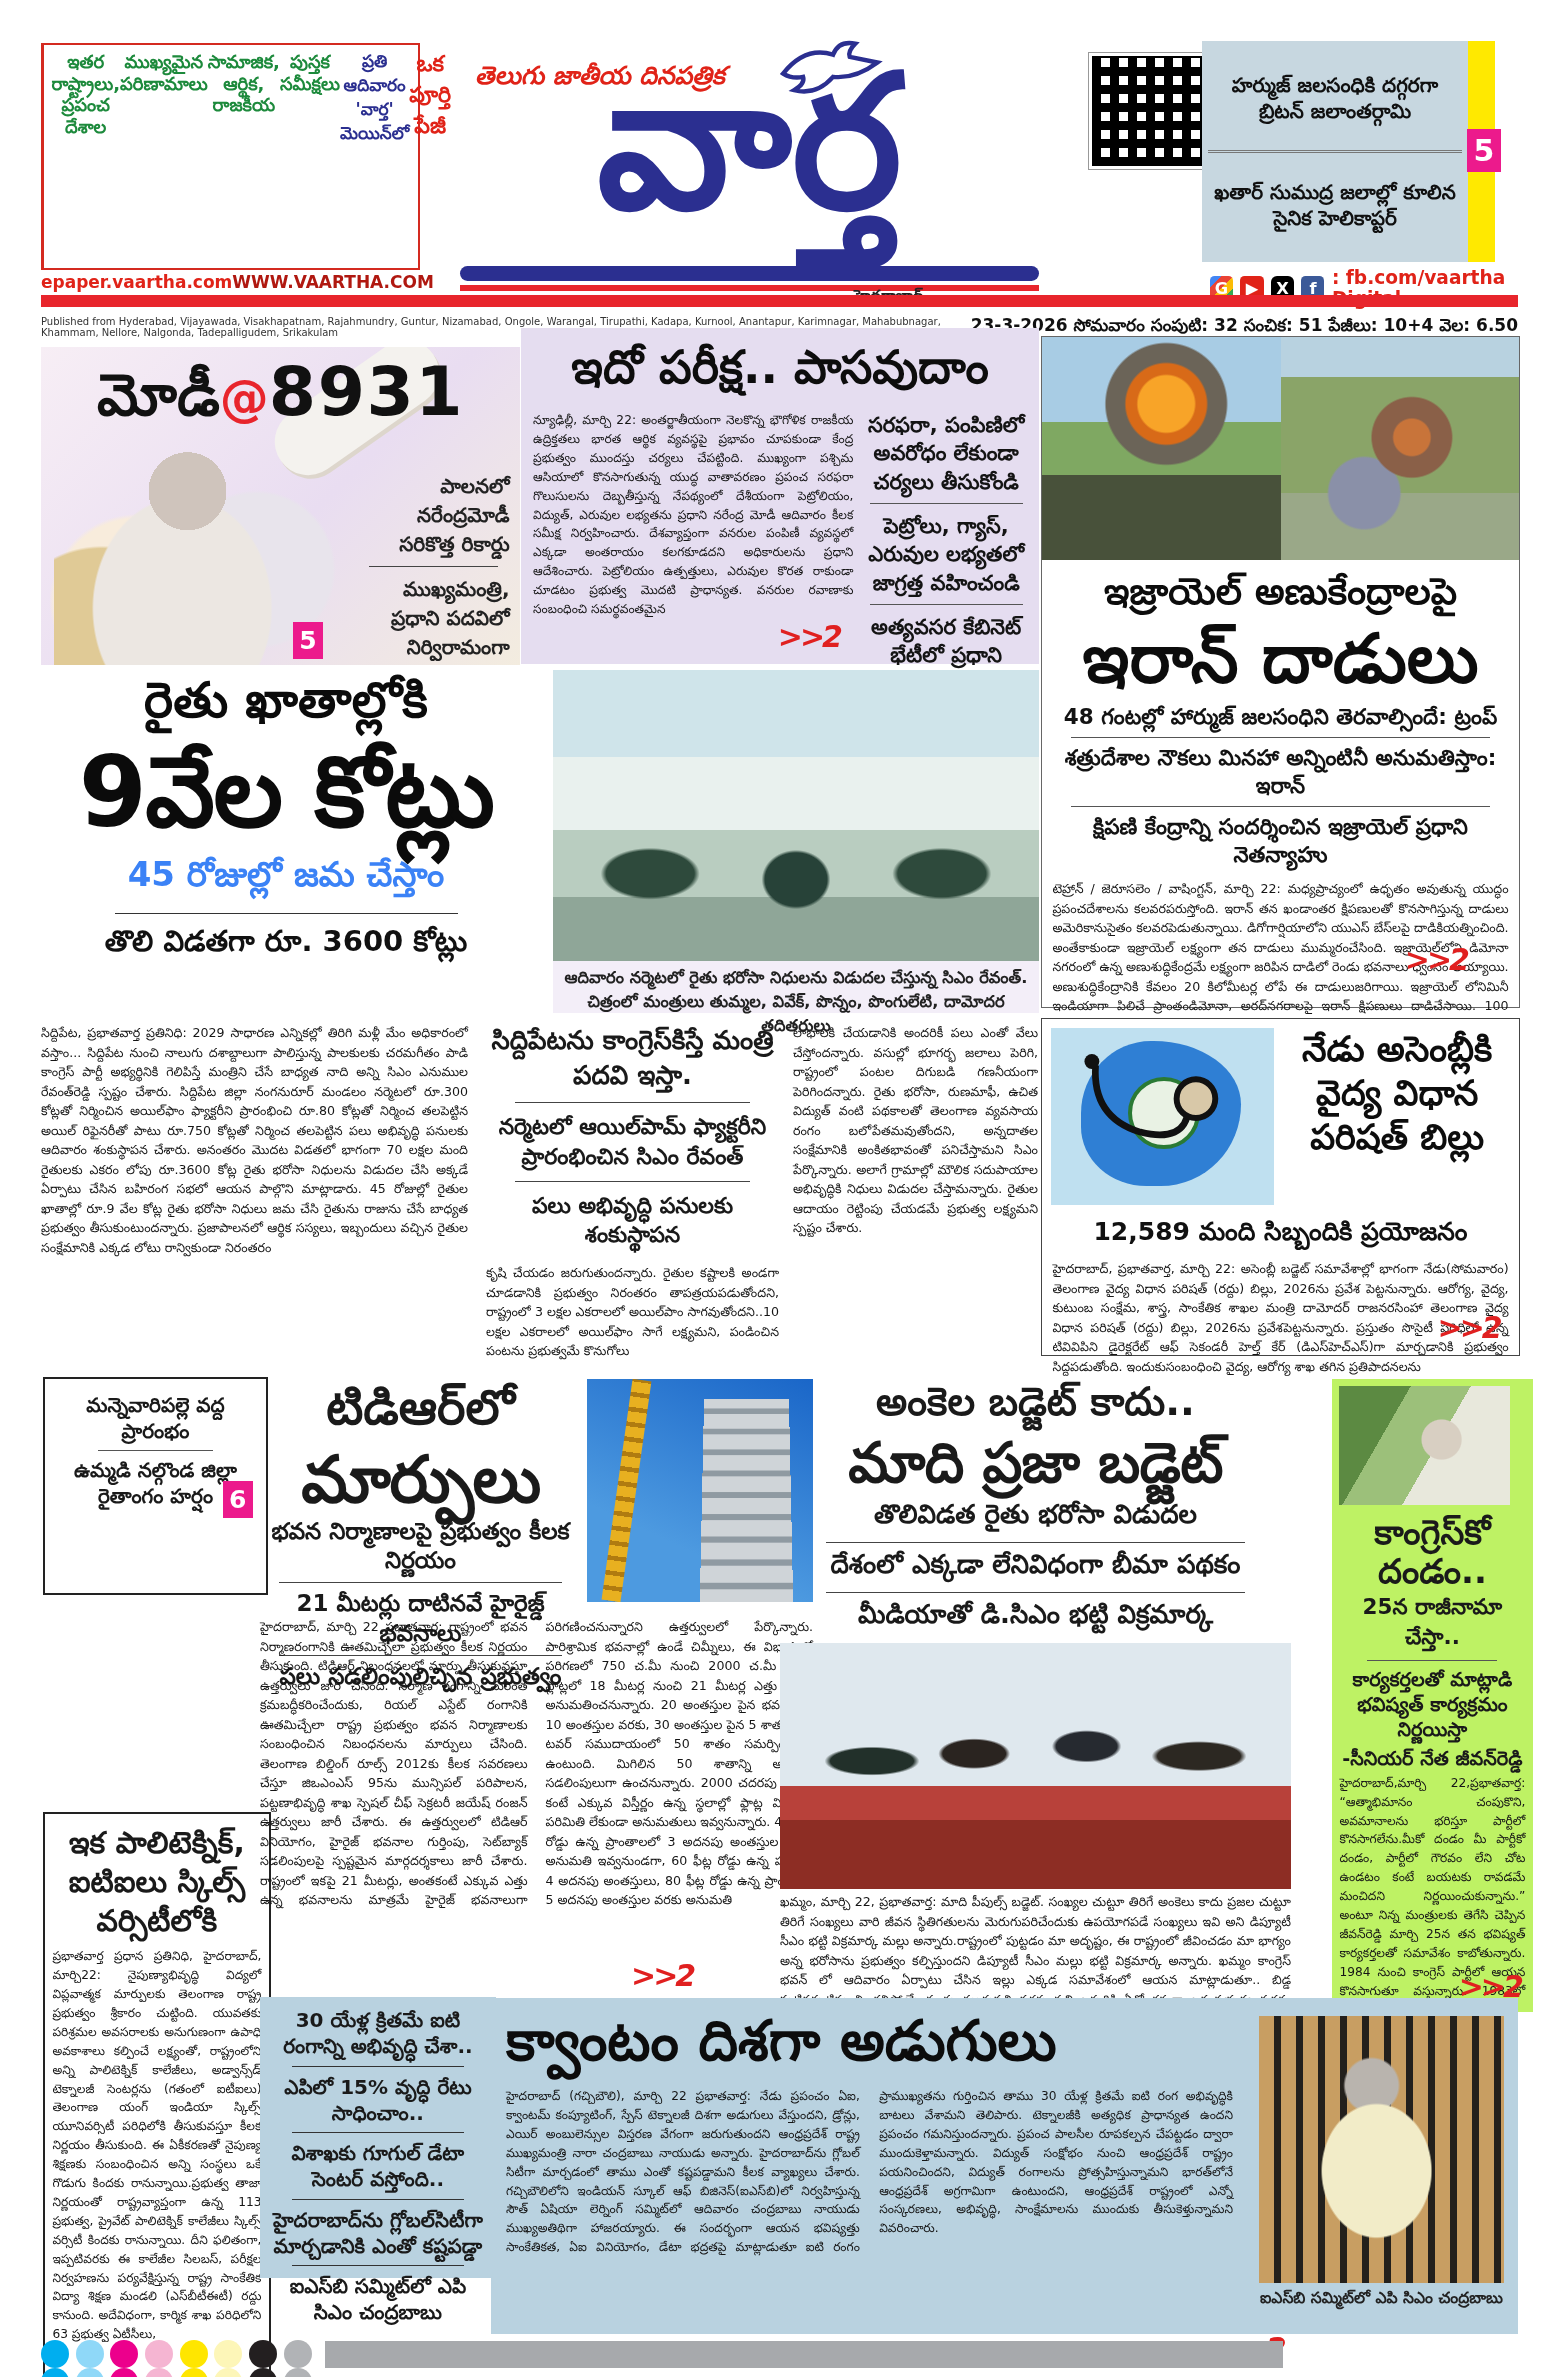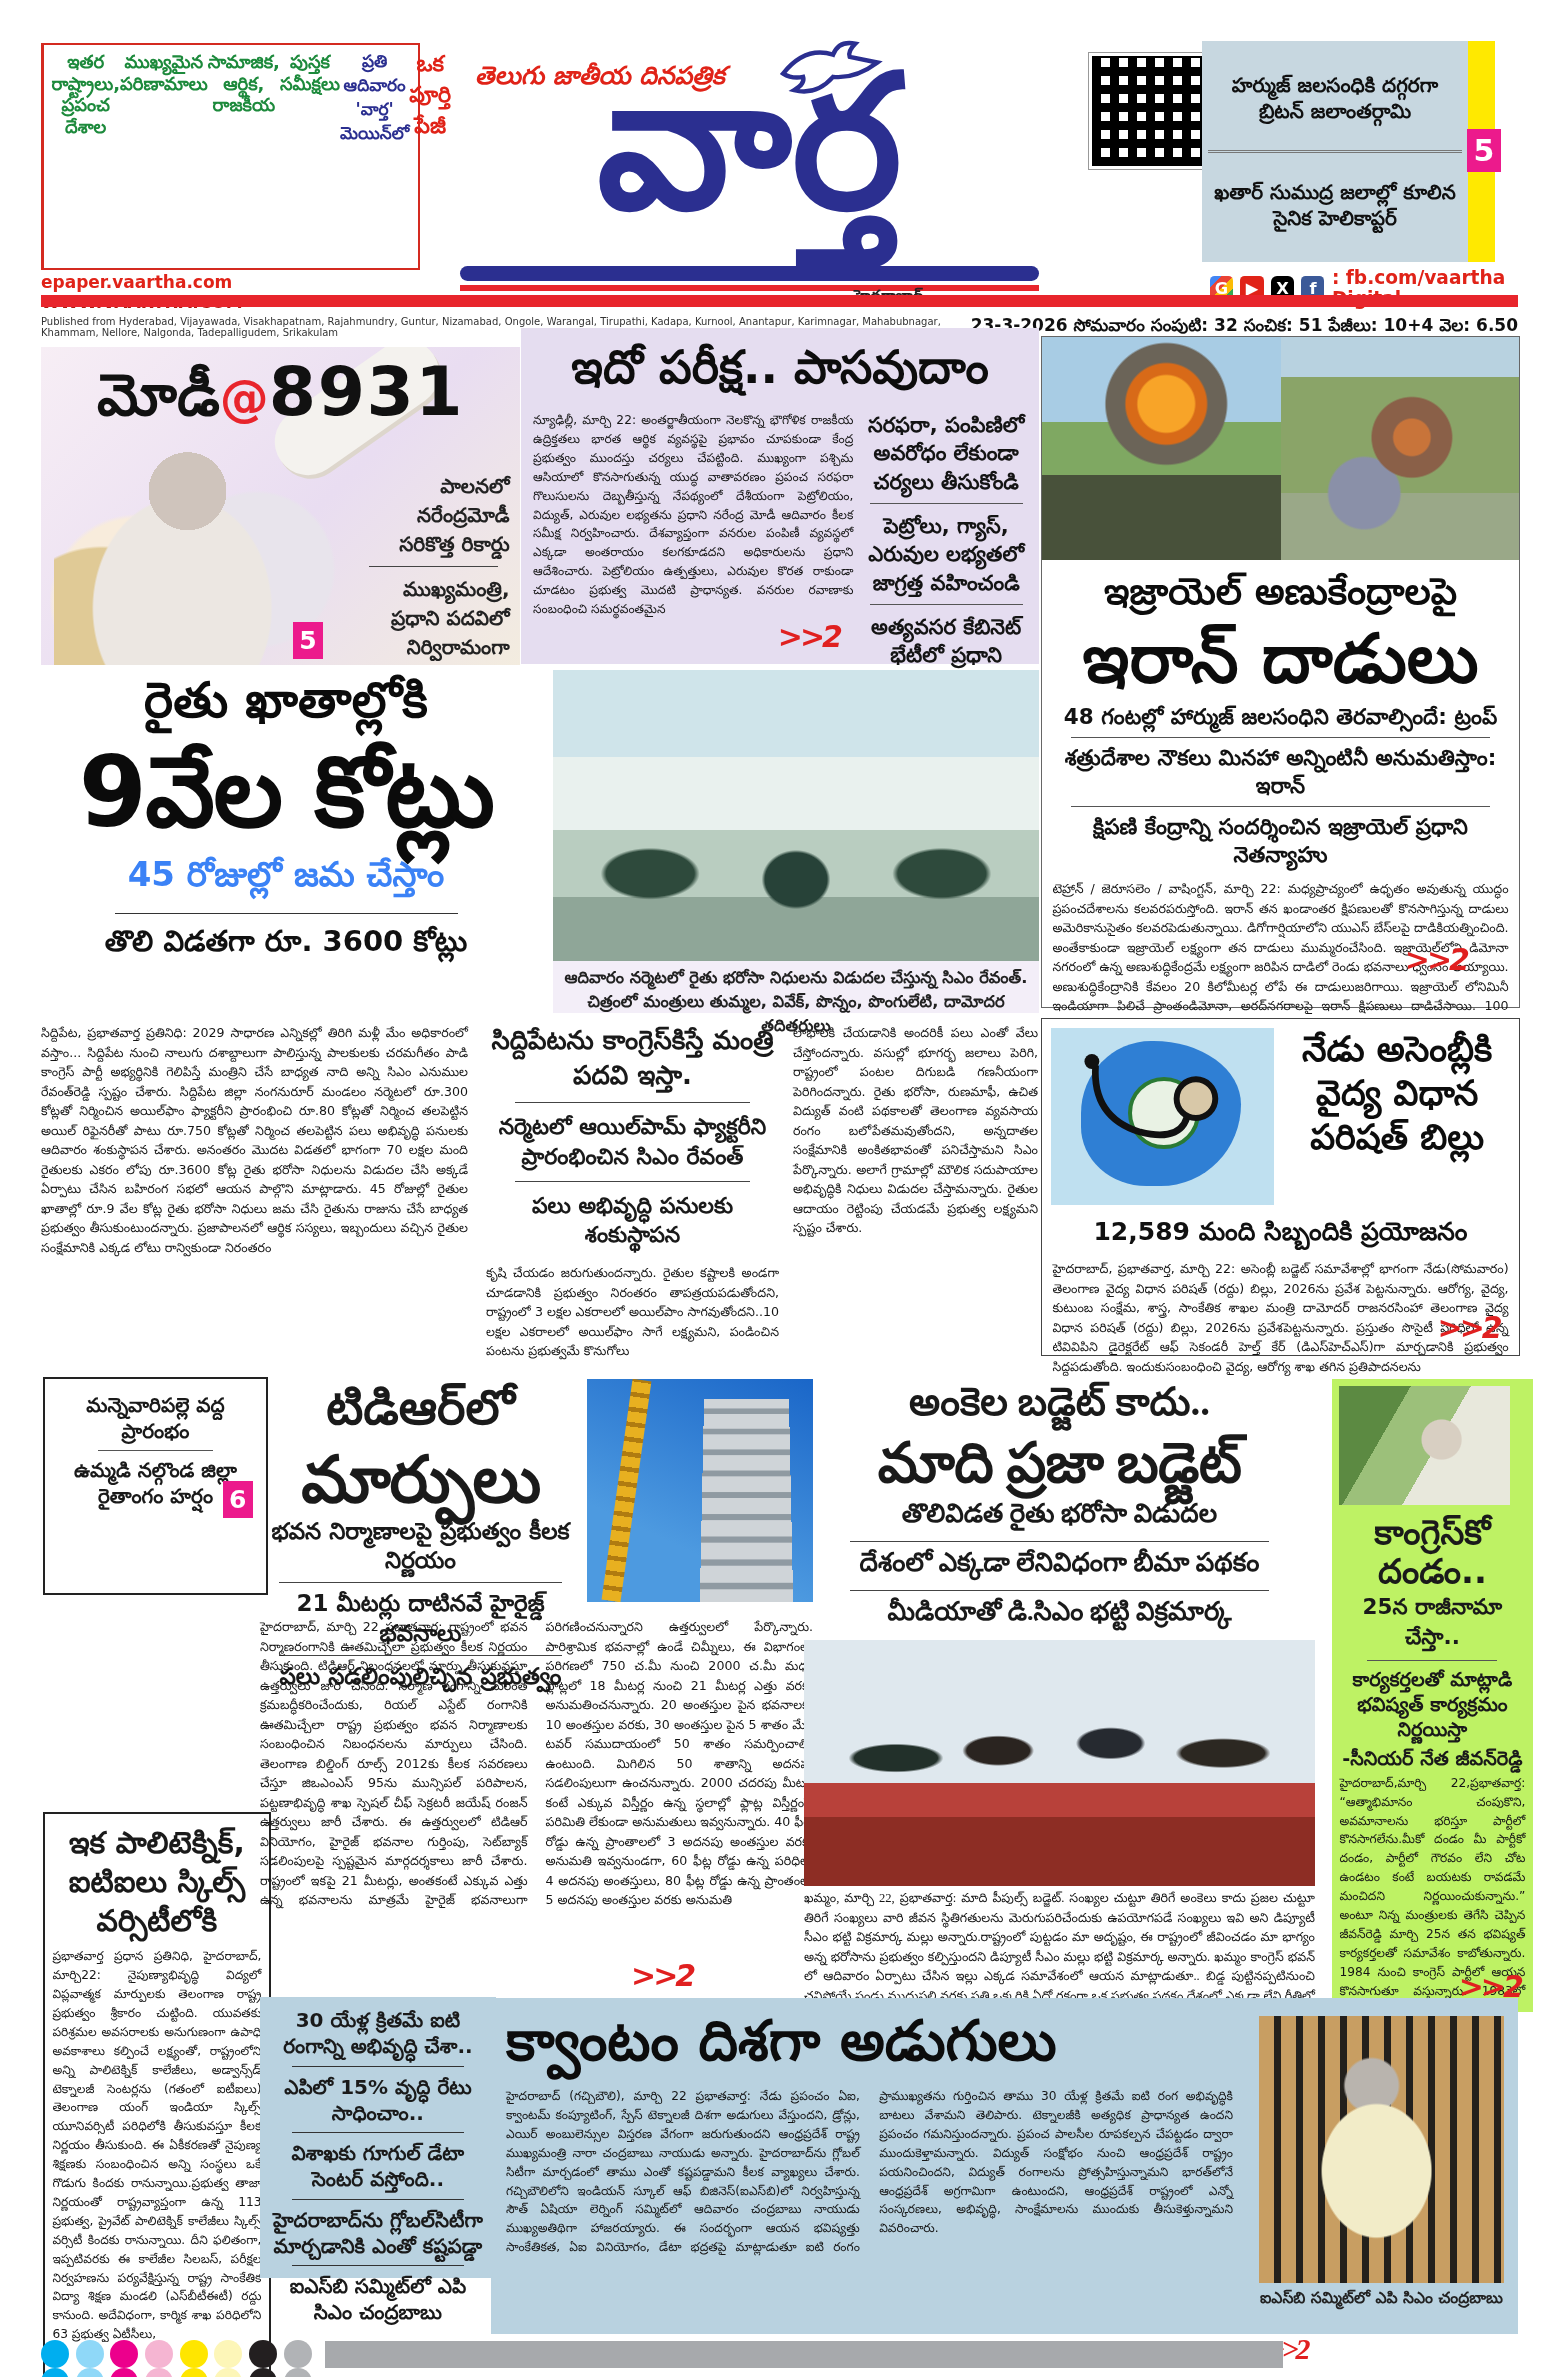--- a/index.html
+++ b/index.html
@@ -14,21 +14,21 @@
   
   .adbox{left:41px;top:43px;width:375px;height:223px;border:2.2px solid #d42a20;display:flex;background:#fff;}
   .adbox .strip{width:104px;background:#efe7cf;position:relative;border-right:1.5px solid #d42a20;overflow:hidden;}
   .adbox .vlogo{position:absolute;left:6px;top:7.4px;width:52px;height:208px;color:#e02318;font-weight:900;font-size:42px;writing-mode:vertical-rl;text-orientation:mixed;line-height:1;}
   .adbox .vside{position:absolute;left:64px;top:4.5px;width:30px;height:208px;color:#2b2f90;font-weight:bold;font-size:15px;writing-mode:vertical-rl;}
   .adbox .lines{flex:1;display:flex;flex-direction:row;justify-content:space-evenly;padding:6px 7.4px;}
   .adline-g{color:#1d8a3c;font-weight:bold;font-size:18px;text-align:center;line-height:1.2;}
   .adline-b{color:#2b2f90;font-weight:bold;font-size:17px;text-align:center;}
   .adline-r{color:#e02318;font-weight:900;font-size:22px;text-align:center;}
   .adsep{width:60%;margin:0 auto;border-top:1.5px solid #caa6c8;}
-  .urls{left:41px;top:272px;width:375px;display:flex;justify-content:space-between;font-weight:bold;font-size:17px;color:#e02318;flex-direction:column;}
+  .urls{left:41px;top:272px;width:375px;display:flex;justify-content:space-between;font-weight:bold;font-size:17px;color:#e02318;}
   .tagline{left:475px;top:61px;font-size:25px;font-weight:bold;color:#e02318;font-style:italic;}
   .vlogo-main{left:445px;top:45px;width:609px;height:223px;color:#2b2f90;font-weight:900;font-size:186px;line-height:1.05;text-align:center;}
   .logo-underline{left:460px;top:266px;width:579px;height:15px;background:#2b2f90;border-radius:7.4px;}
   .logo-redline{left:460px;top:285px;width:579px;height:6px;background:#e8252c;}
   .qr{left:1089px;top:53px;width:110px;height:110px;border:3px solid #fff;outline:0.7px solid #999;
       background-image:repeating-linear-gradient(90deg,#000 0 9px,transparent 9px 18px),repeating-linear-gradient(0deg,#000 0 9px,#fff 9px 18px);}
   .city{left:854px;top:287px;font-size:15.6px;font-weight:bold;color:#222;}
   .tr-box{left:1202px;top:41px;width:293px;height:221px;background:#c7d7e0;display:flex;}
   .tr-main{flex:1;display:flex;flex-direction:column;justify-content:space-evenly;padding:7.4px 6px;position:relative;}
   .tr-h{font-size:20px;font-weight:bold;color:#101010;text-align:center;line-height:1.3;}
@@ -138,21 +138,21 @@
   .tdr-h2{font-size:65px;font-weight:900;line-height:1.0;letter-spacing:-1.5px;}
   .tdr-head{width:321px;text-align:center;}
   .tdr-photo{position:absolute;left:327px;top:0;width:226px;height:223px;background:linear-gradient(205deg,#1a66c8,#4d9ae0 70%);overflow:hidden;}
   .tdr-bldg{position:absolute;right:22px;top:15px;width:89px;height:208px;background:repeating-linear-gradient(0deg,#cfd4d8 0 16.3px,#8f9aa2 16.3px 22px);transform:perspective(223px) rotateX(6deg);}
   .tdr-crane{position:absolute;left:30px;top:0;width:19.3px;height:223px;background:repeating-linear-gradient(0deg,#e8b020 0 10.4px,#b07b10 10.4px 15px);transform:rotate(8deg);}
   .tdr-sub{font-size:23px;font-weight:bold;text-align:center;line-height:1.3;margin:4.5px 0;}
   .tdr-sep{border-top:1.5px solid #444;width:88%;margin:6px auto;}
   .tdr-body{position:absolute;left:0;top:238px;width:553px;height:416px;column-count:2;column-gap:18px;}
   .tdr-jump{position:absolute;left:371px;top:579px;}
   
-  .budget{left:804px;top:1379px;width:511px;height:991px;font-family:Liberation Serif, serif;}
+  .budget{left:780px;top:1379px;width:511px;height:991px;}
   .bud-k{font-size:39px;font-weight:900;text-align:center;}
   .bud-h{font-size:56px;font-weight:900;text-align:center;line-height:1.05;letter-spacing:-0.7px;}
   .bud-sub{font-size:26px;font-weight:bold;text-align:center;margin:6px 0;}
   .bud-sep{border-top:1.5px solid #444;width:82%;margin:4.5px auto;}
   .bud-photo{width:511px;height:246px;margin-top:7.4px;background:
      radial-gradient(ellipse at 18% 48%,#22302a 0 7%,transparent 8%),
      radial-gradient(ellipse at 38% 45%,#2a2420 0 7%,transparent 8%),
      radial-gradient(ellipse at 60% 42%,#262a30 0 7%,transparent 8%),
      radial-gradient(ellipse at 82% 46%,#2c2822 0 7%,transparent 8%),
      linear-gradient(180deg,#dfe8ee 0 58%,#b8413a 58% 72%,#8d2d24 72% 100%);}

